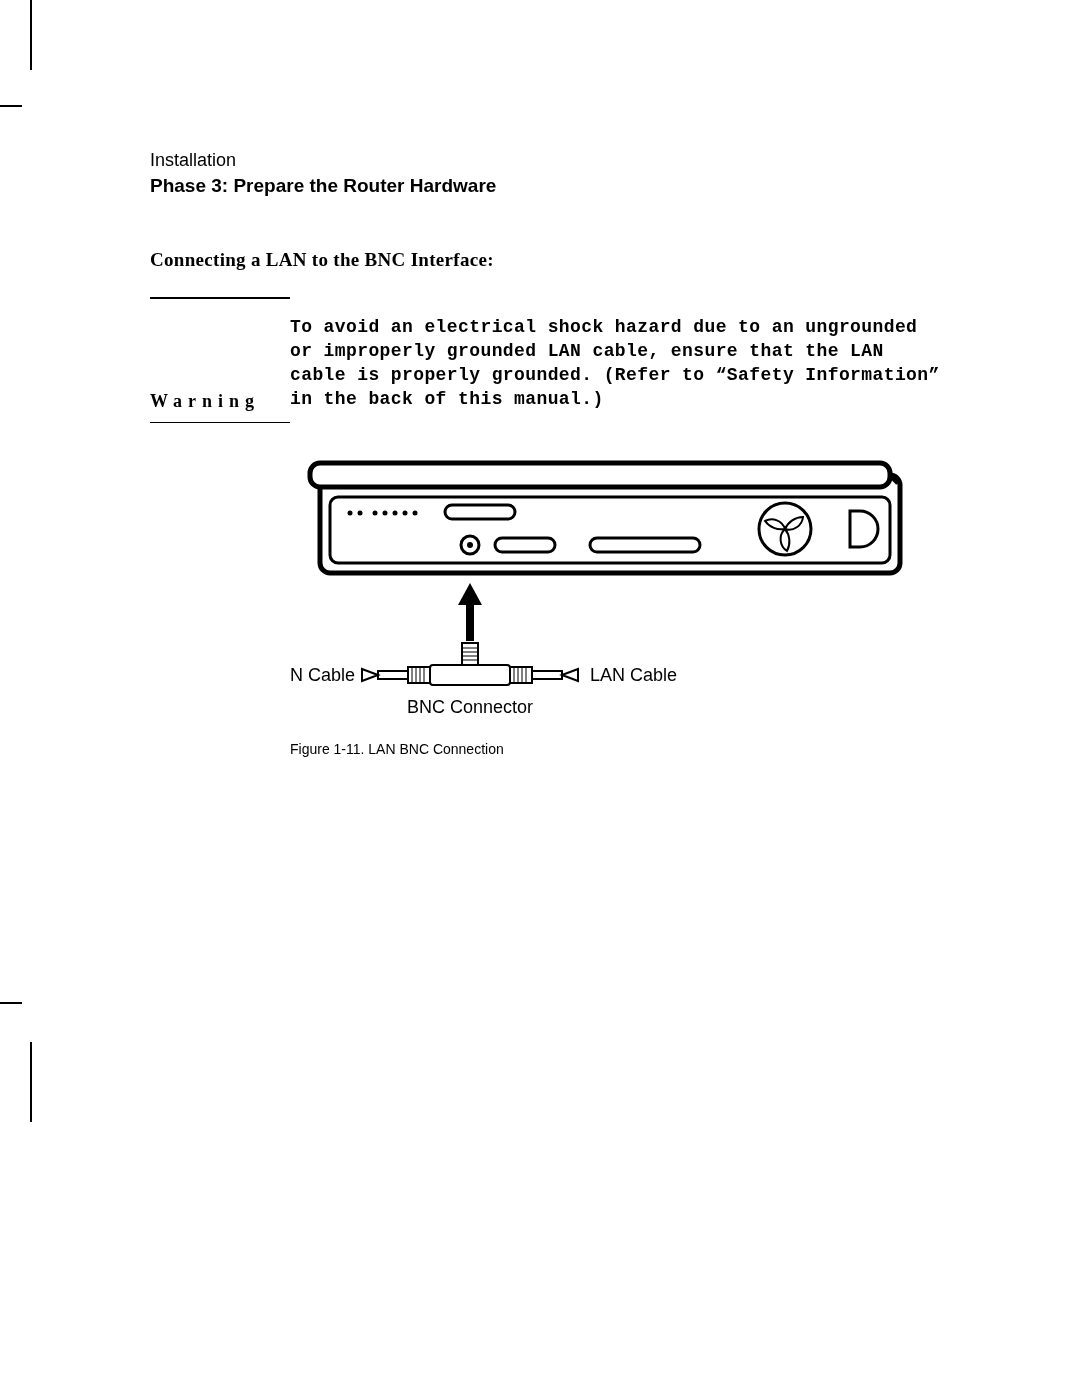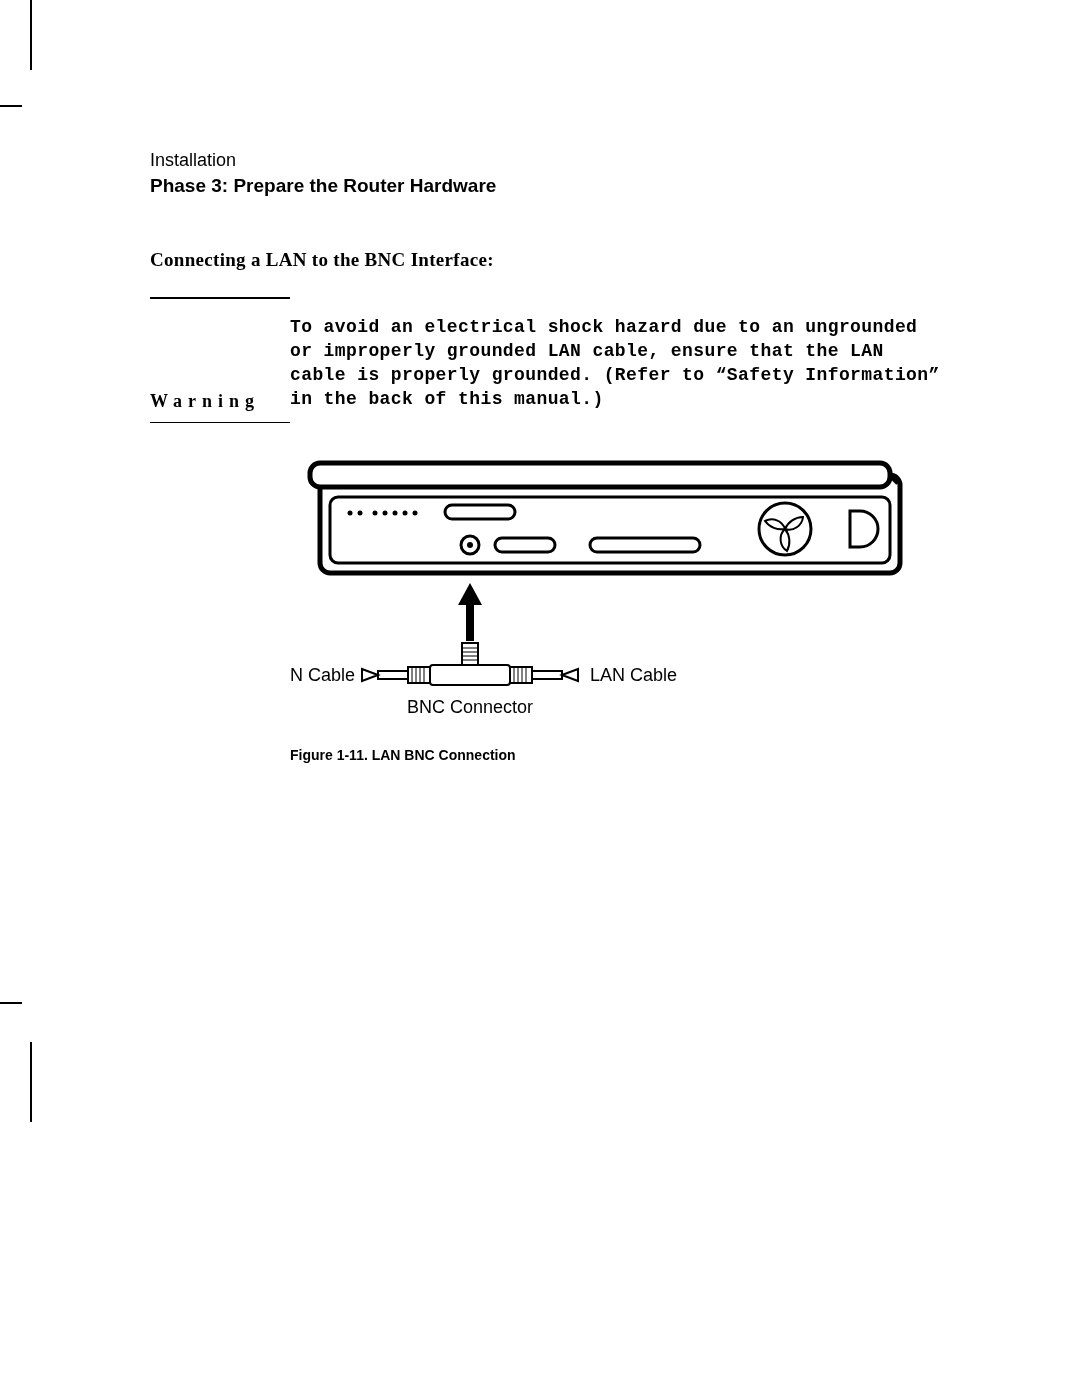--- a/index.html
+++ b/index.html
@@ -89,22 +89,22 @@
     margin-top: 30px;
     margin-left: 140px;
     width: 640px;
   }
   .figure svg {
     display: block;
   }
   .figure-caption {
     font-family: Arial, Helvetica, sans-serif;
     font-size: 14px;
-    font-weight: bold;
-    margin-top: 14px;
+    font-weight: normal;
+    margin-top: 8px;
     margin-left: 0;
   }
 
   .footer-rule {
     position: absolute;
     left: 150px;
     right: 130px;
     top: 1232px;
     height: 1px;
     background: #000;

